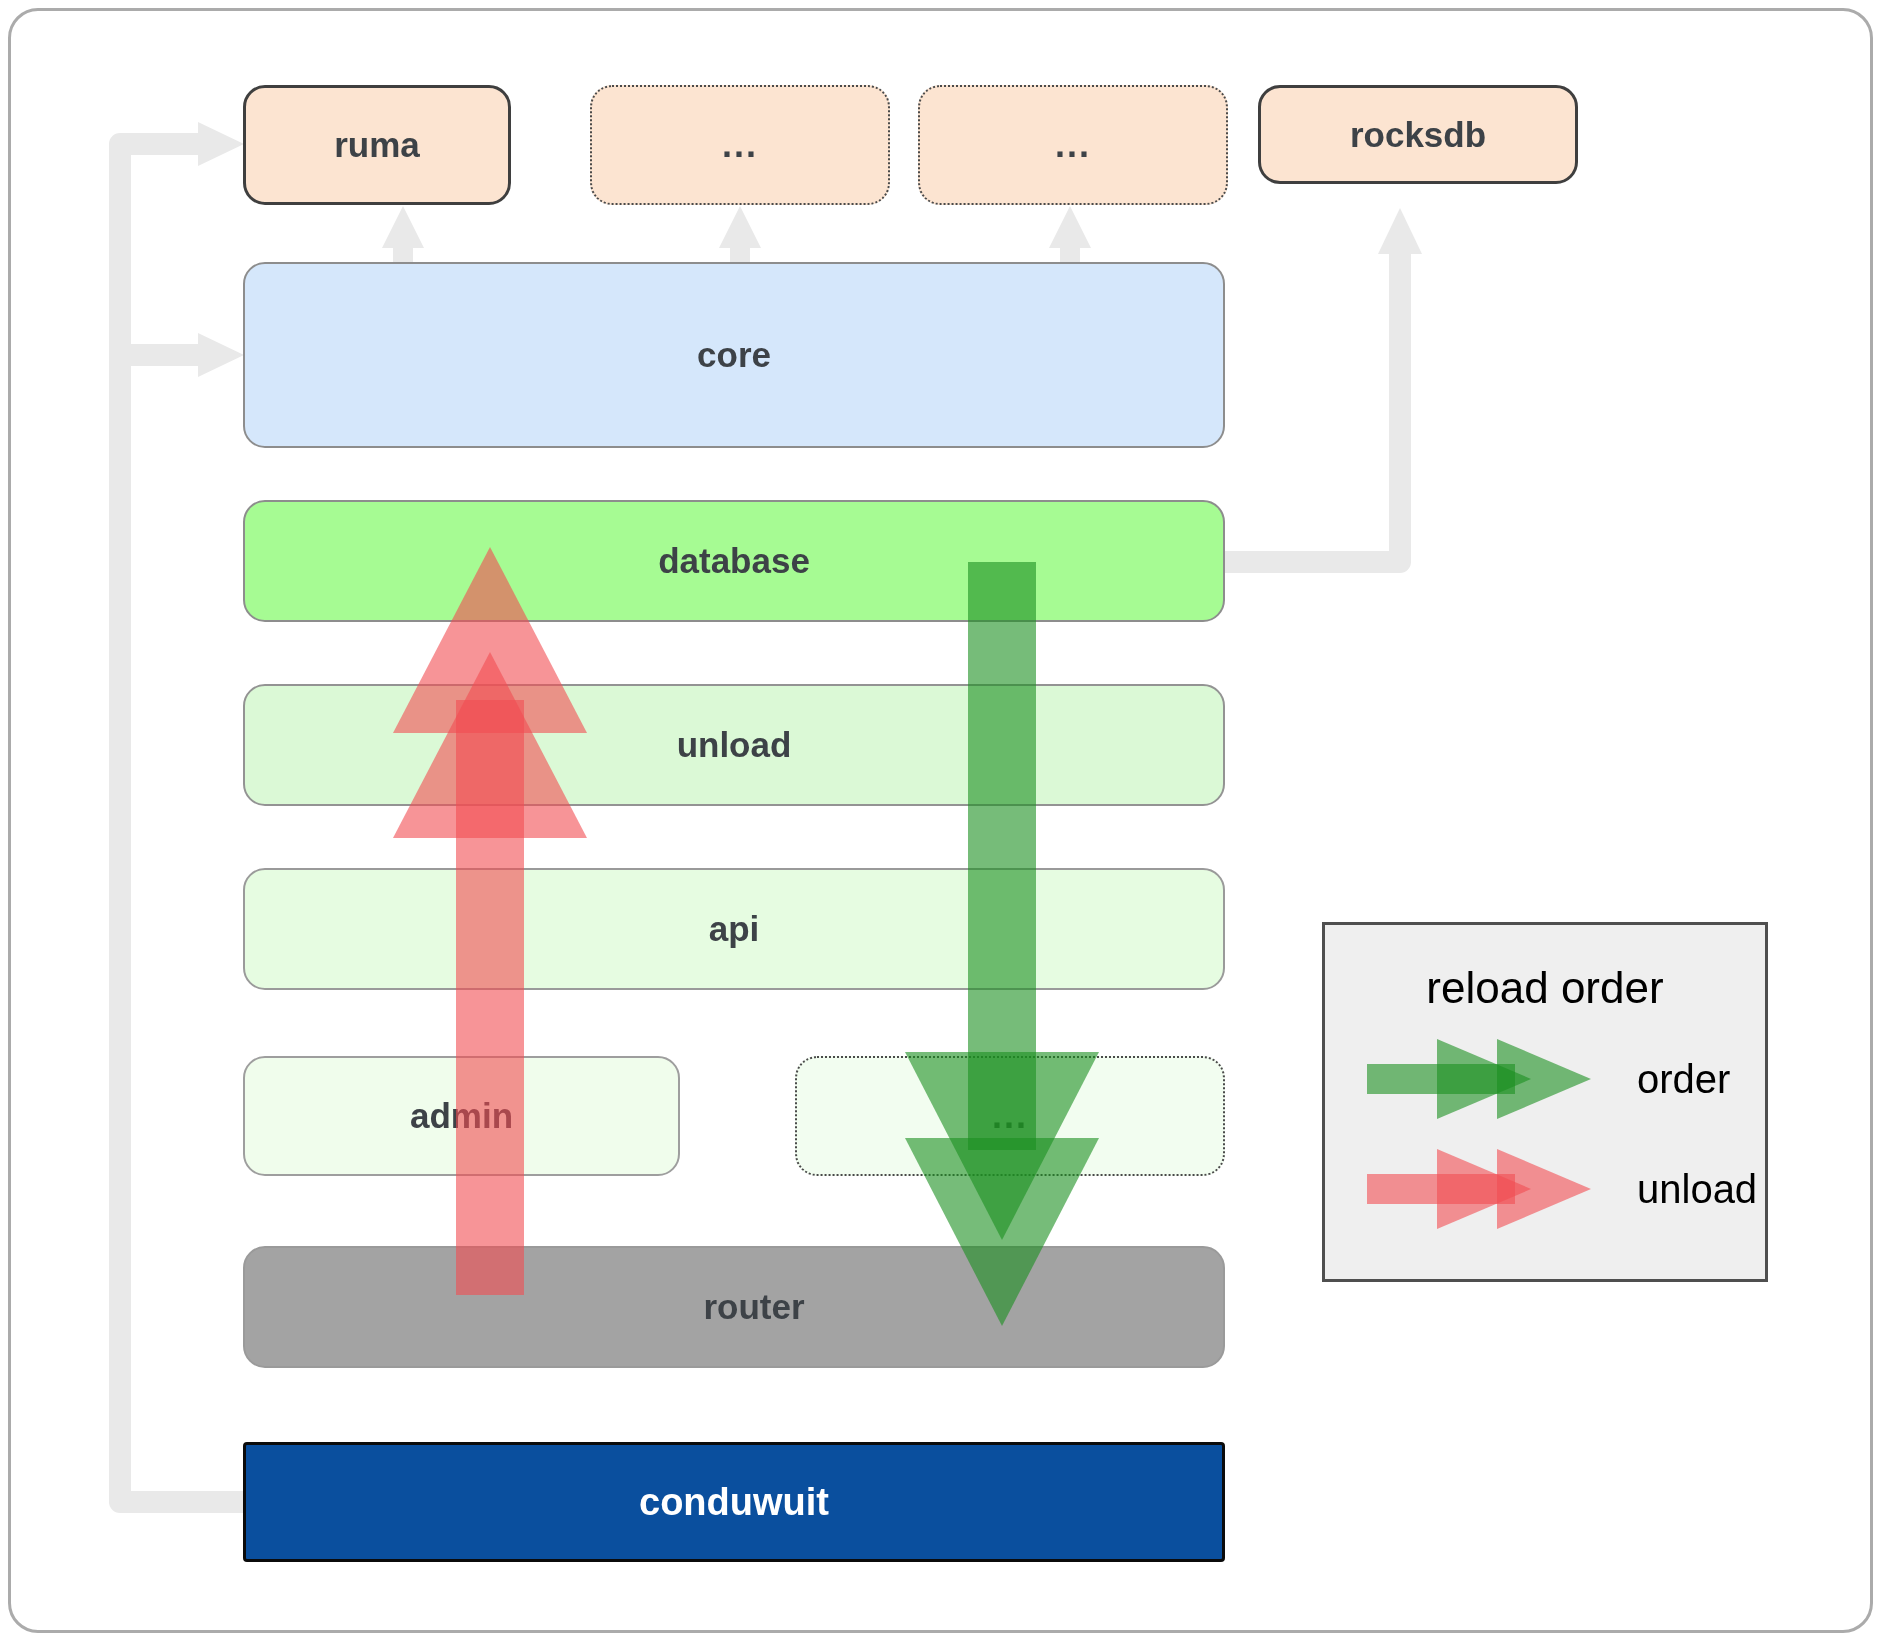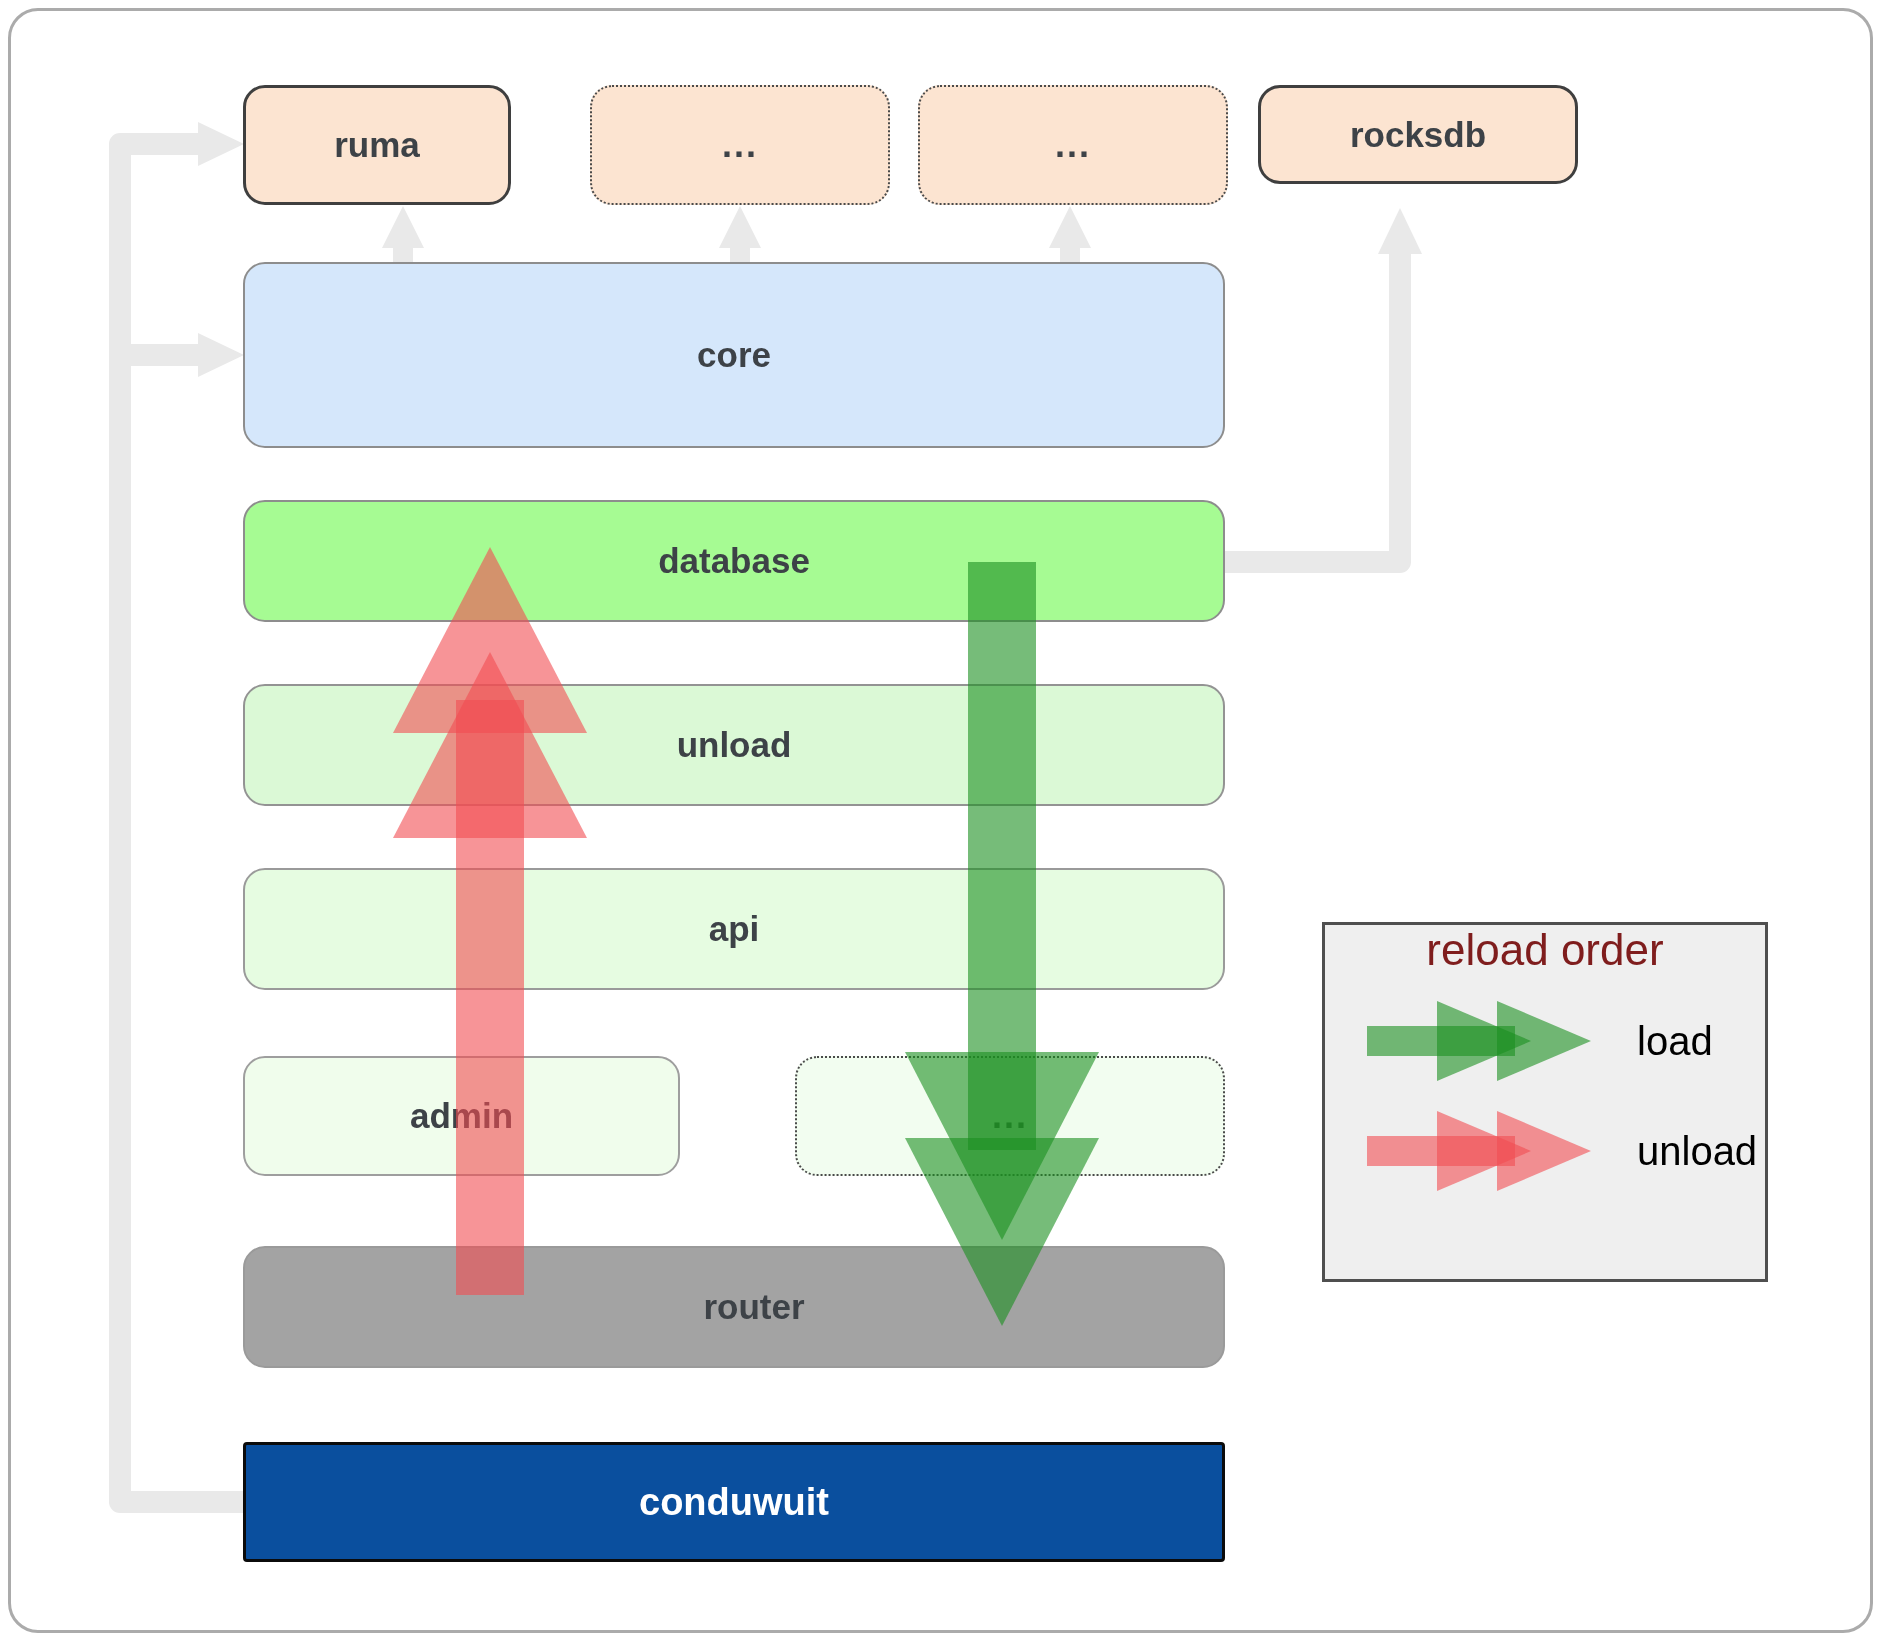--- a/index.html
+++ b/index.html
@@ -39,22 +39,22 @@
   .b-dots3   {left:795px;top:1056px;width:430px;height:120px;background:var(--admin2-bg);}
   .b-router  {left:243px;top:1246px;width:982px;height:122px;background:#a3a3a3;border-color:#9a9a9a;padding-left:40px;}
   .b-conduwuit{left:243px;top:1442px;width:982px;height:120px;background:var(--conduwuit-bg);
     border:3px solid #0b0b0b;border-radius:4px;color:#ffffff;font-size:38px;}
 
   .legend{
     position:absolute;left:1322px;top:922px;width:446px;height:360px;
     box-sizing:border-box;background:var(--legend-bg);border:3px solid #4f4f4f;
   }
   .legend-title{
-    text-align:center;
-    font-size:44px;font-weight:400;color:#7f1d1d;
+    margin-top:38px;text-align:center;
+    font-size:44px;font-weight:400;color:#000000;
   }
   .legend-row{
     display:flex;align-items:center;
     margin:22px 0 0 40px;height:88px;
   }
   .legend-row svg{flex:0 0 auto;}
   .legend-label{margin-left:42px;font-size:40px;color:#000;}
 
   .gray-fill{fill:var(--connector);}
   .gray-stroke{stroke:var(--connector);stroke-width:22px;fill:none;stroke-linejoin:round;}
@@ -151,21 +151,21 @@
   </svg>
 
   <div class="legend">
     <div class="legend-title">reload order</div>
     <div class="legend-row">
       <svg width="230" height="84" viewBox="0 0 230 84">
         <rect class="load-fill" x="2" y="27" width="148" height="30"></rect>
         <polygon class="load-fill" points="132,2 226,42 132,82"></polygon>
         <polygon class="load-fill" points="72,2 166,42 72,82"></polygon>
       </svg>
-      <span class="legend-label">load</span>
+      <span class="legend-label">order</span>
     </div>
     <div class="legend-row">
       <svg width="230" height="84" viewBox="0 0 230 84">
         <rect class="unload-fill" x="2" y="27" width="148" height="30"></rect>
         <polygon class="unload-fill" points="132,2 226,42 132,82"></polygon>
         <polygon class="unload-fill" points="72,2 166,42 72,82"></polygon>
       </svg>
       <span class="legend-label">unload</span>
     </div>
   </div>

